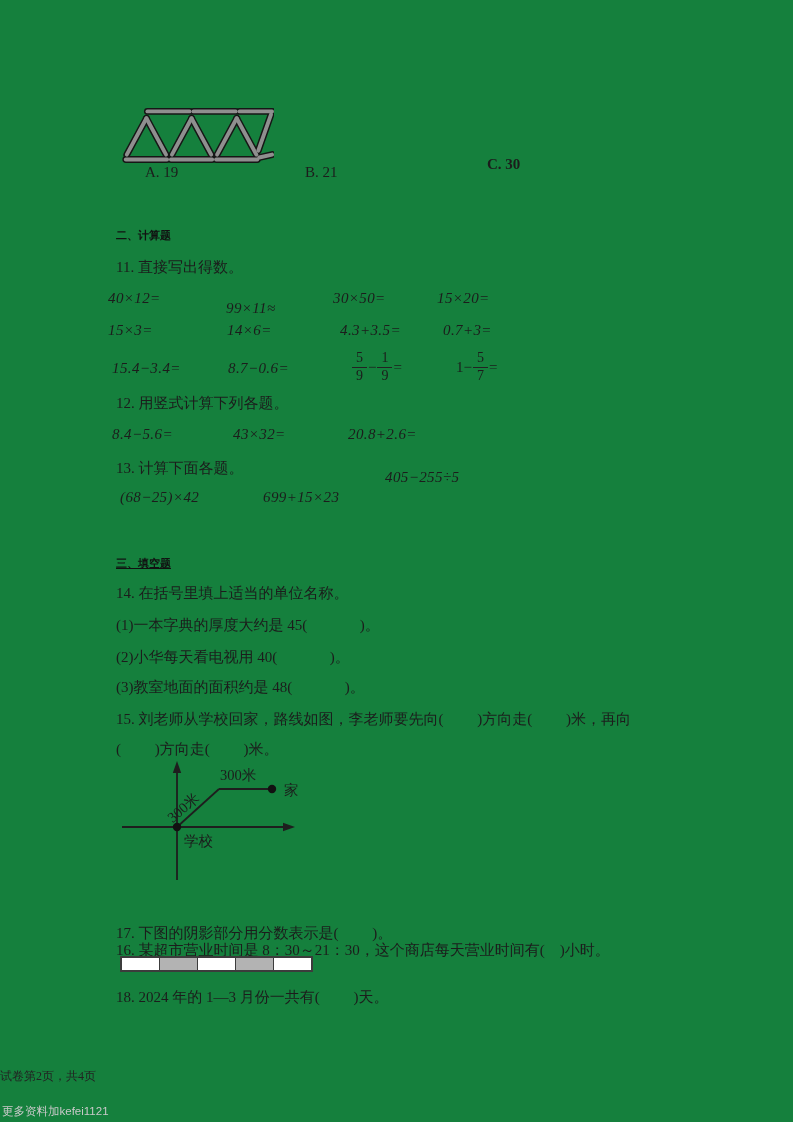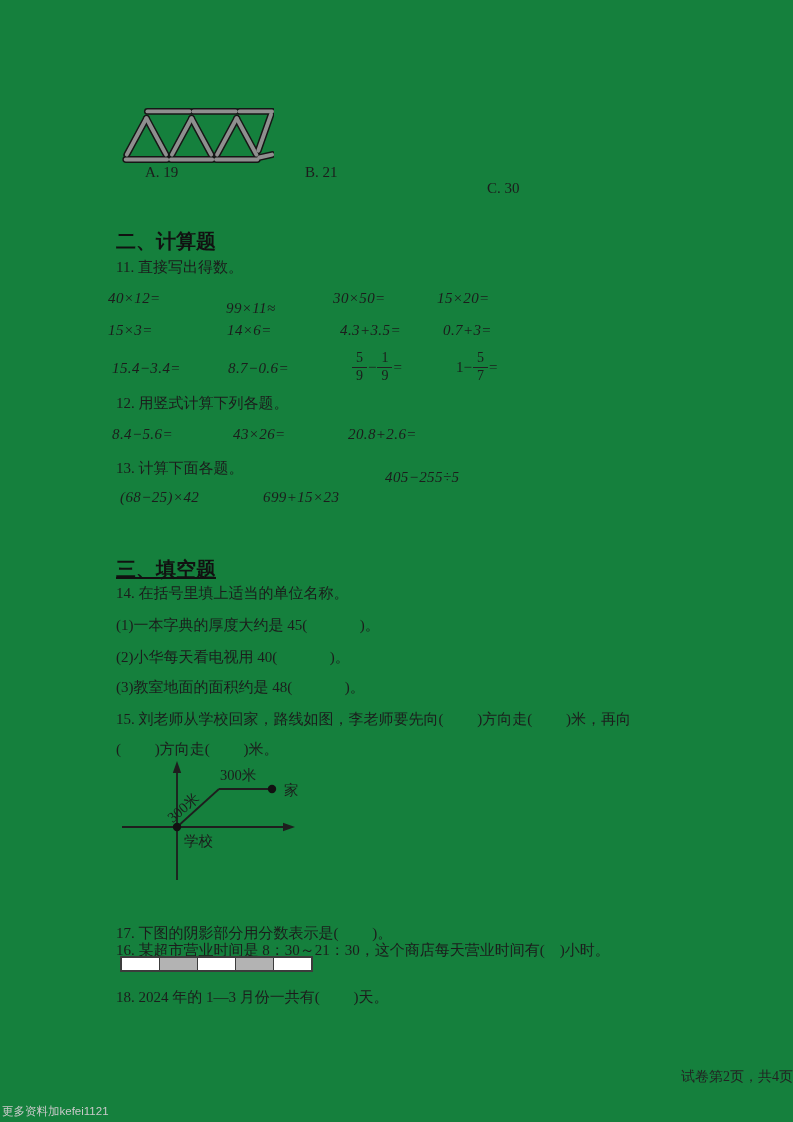--- a/index.html
+++ b/index.html
@@ -3,33 +3,33 @@
 <meta charset="utf-8">
 <style>
   * { margin:0; padding:0; box-sizing:border-box; }
   html,body { background:#ffffff; }
   .page {
     position:relative; width:793px; height:1122px; background:#15803d;
     font-family:"Liberation Serif","DejaVu Serif",serif;
     color:#1c1c1c; font-size:15px; overflow:hidden;
   }
   .abs { position:absolute; white-space:nowrap; }
-  .sec-title { font-weight:bold; font-size:20px; color:#111; }
+  .sec-title { font-weight:bold; font-size:11px; color:#111; }
   .eq { letter-spacing:0.4px;font-style:italic; }
   
   .frac { display:inline-block; text-align:center; vertical-align:middle; font-size:14px; line-height:1.05; }
   .frac .num { display:block; border-bottom:1.2px solid #222; padding:0 4px 1px; }
   .frac .den { display:block; padding-top:1px; }
   .frac-row { font-size:15px; }
   .frac-row .mid { vertical-align:middle; display:inline-block; padding:0 1px; }
   
   .fraction-bar { display:flex; border:2px solid #3c3c3c; background:#fff; }
   .fraction-bar .cell { flex:1 1 0; border-right:1.6px solid #3c3c3c; }
   .fraction-bar .cell:last-child { border-right:none; }
-  .footer { width:100%; text-align:right; font-size:14px; color:#222; }
+  .footer { width:100%; text-align:left; font-size:12px; color:#222; }
   .watermark { color:#c9c9c9; font-size:11.5px; font-family:"Liberation Sans","DejaVu Sans",sans-serif; }
   .diag-label { font-size:14.5px; }
   .rot { transform:rotate(-41deg); transform-origin:left bottom; display:inline-block; }
 </style>
 </head>
 <body>
 
 <div class="page">
 
   <svg class="abs" style="left:116px; top:99px;" width="158" height="66" viewBox="0 0 322 132">
@@ -62,21 +62,21 @@
       <line x1="64" y1="24" x2="150" y2="24"></line>
         <line x1="158" y1="24" x2="244" y2="24"></line>
         <line x1="252" y1="24" x2="318" y2="24"></line>
       <line x1="316" y1="30" x2="290" y2="104"></line>
         <line x1="292" y1="118" x2="318" y2="112"></line>
     </g>
   </svg>
 
   <span class="abs" style="left:145px; top:164px;">A.&nbsp;19</span>
   <span class="abs" style="left:305px; top:164px;">B.&nbsp;21</span>
-  <span class="abs" style="left:487px; top:180px;">C.&nbsp;30</span>
+  <span class="abs" style="left:487px; top:156px;font-weight:bold;">C.&nbsp;30</span>
 
   <span class="abs sec-title" style="left:116px; top:228px;">二、计算题</span>
   <span class="abs" style="left:116px; top:258px;">11. 直接写出得数。</span>
 
   <span class="abs eq" style="left:108px; top:290px;">40×12=</span>
   <span class="abs eq" style="left:226px; top:300px;">99×11≈</span>
   <span class="abs eq" style="left:333px; top:290px;">30×50=</span>
   <span class="abs eq" style="left:437px; top:290px;">15×20=</span>
 
   <span class="abs eq" style="left:108px; top:322px;">15×3=</span>
@@ -90,21 +90,21 @@
   <span class="abs frac-row" style="left:352px; top:351px;">
     <span class="frac"><span class="num">5</span><span class="den">9</span></span><span class="mid">−</span><span class="frac"><span class="num">1</span><span class="den">9</span></span><span class="mid">=</span>
   </span>
 
   <span class="abs frac-row" style="left:455px; top:351px;">
     <span class="mid">1−</span><span class="frac"><span class="num">5</span><span class="den">7</span></span><span class="mid">=</span>
   </span>
 
   <span class="abs" style="left:116px; top:394px;">12. 用竖式计算下列各题。</span>
   <span class="abs eq" style="left:112px; top:426px;">8.4−5.6=</span>
-  <span class="abs eq" style="left:233px; top:426px;">43×26=</span>
+  <span class="abs eq" style="left:233px; top:426px;">43×32=</span>
   <span class="abs eq" style="left:348px; top:426px;">20.8+2.6=</span>
 
   <span class="abs" style="left:116px; top:459px;">13. 计算下面各题。</span>
   <span class="abs eq" style="left:120px; top:489px;">(68−25)×42</span>
   <span class="abs eq" style="left:263px; top:489px;">699+15×23</span>
   <span class="abs eq" style="left:385px; top:469px;">405−255÷5</span>
 
   <span class="abs sec-title" style="left:116px; top:556px;text-decoration:underline;">三、填空题</span>
   <span class="abs" style="left:116px; top:584px;">14. 在括号里填上适当的单位名称。</span>
   <span class="abs" style="left:116px; top:616px;">(1)一本字典的厚度大约是 45(&nbsp;&nbsp;&nbsp;&nbsp;&nbsp;&nbsp;&nbsp;&nbsp;&nbsp;&nbsp;&nbsp;&nbsp;&nbsp;&nbsp;)。</span>

